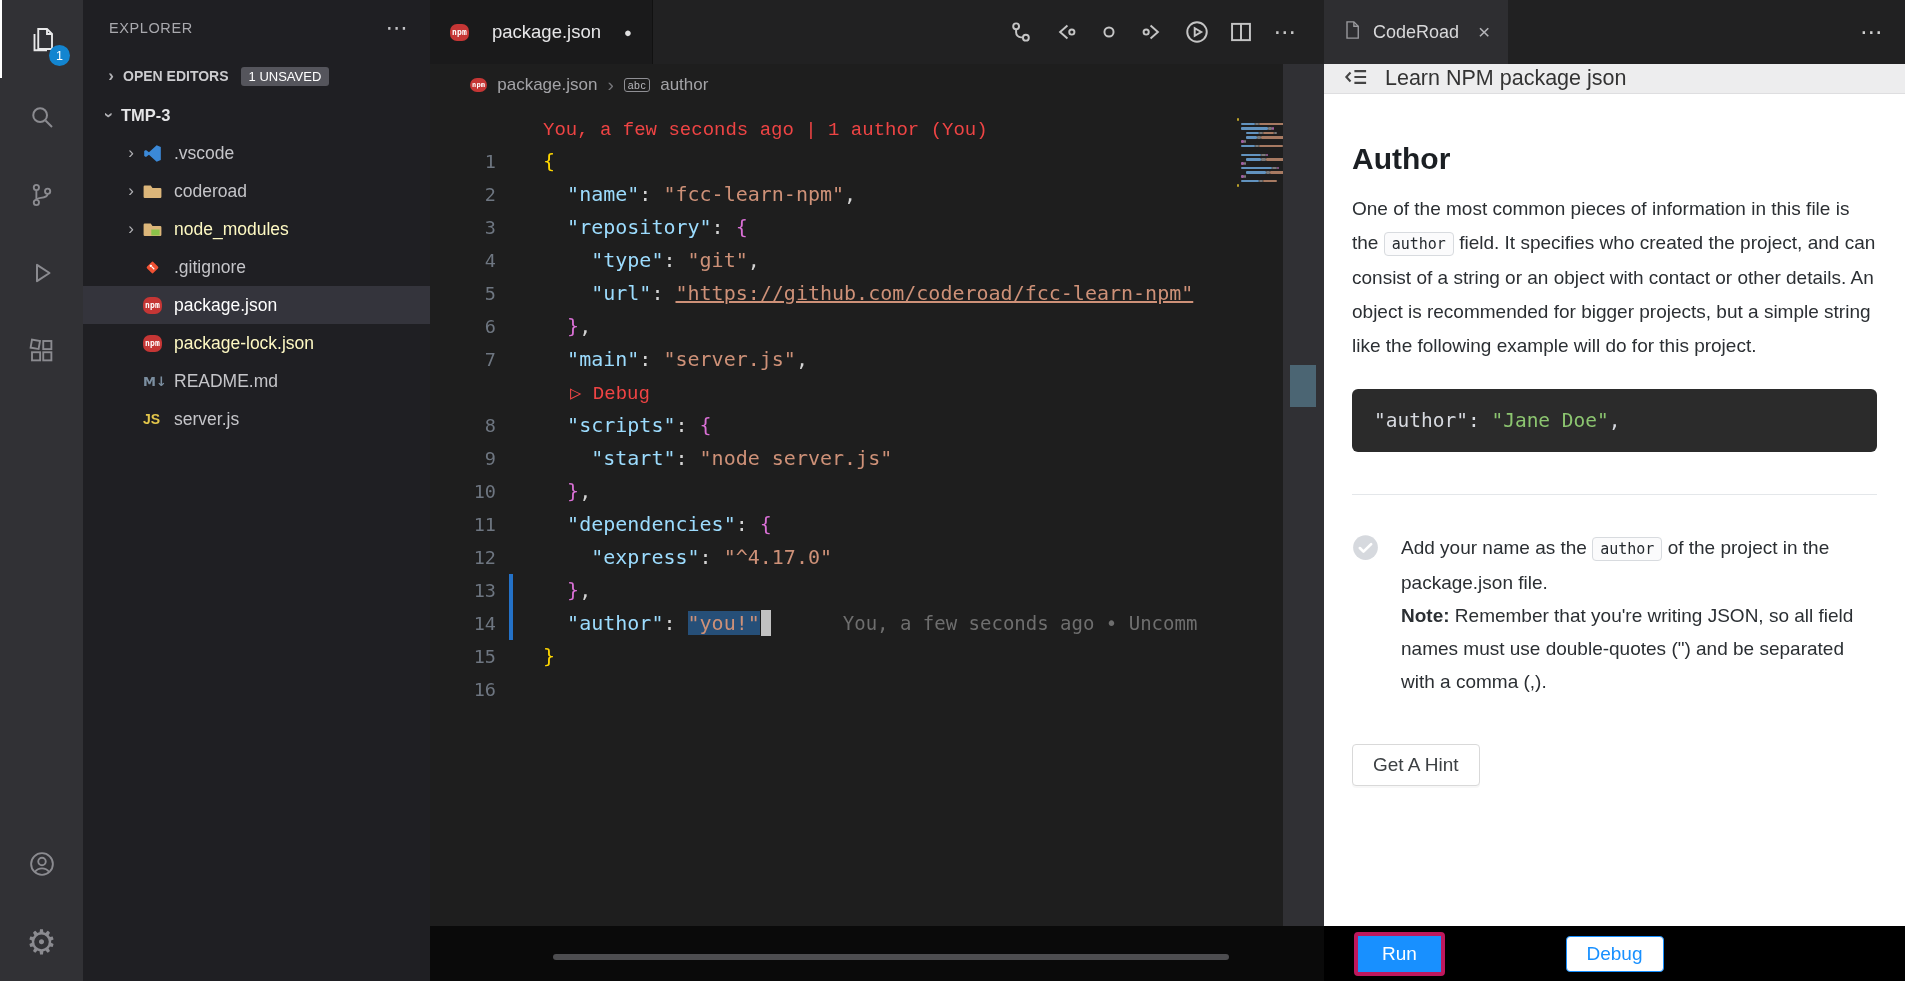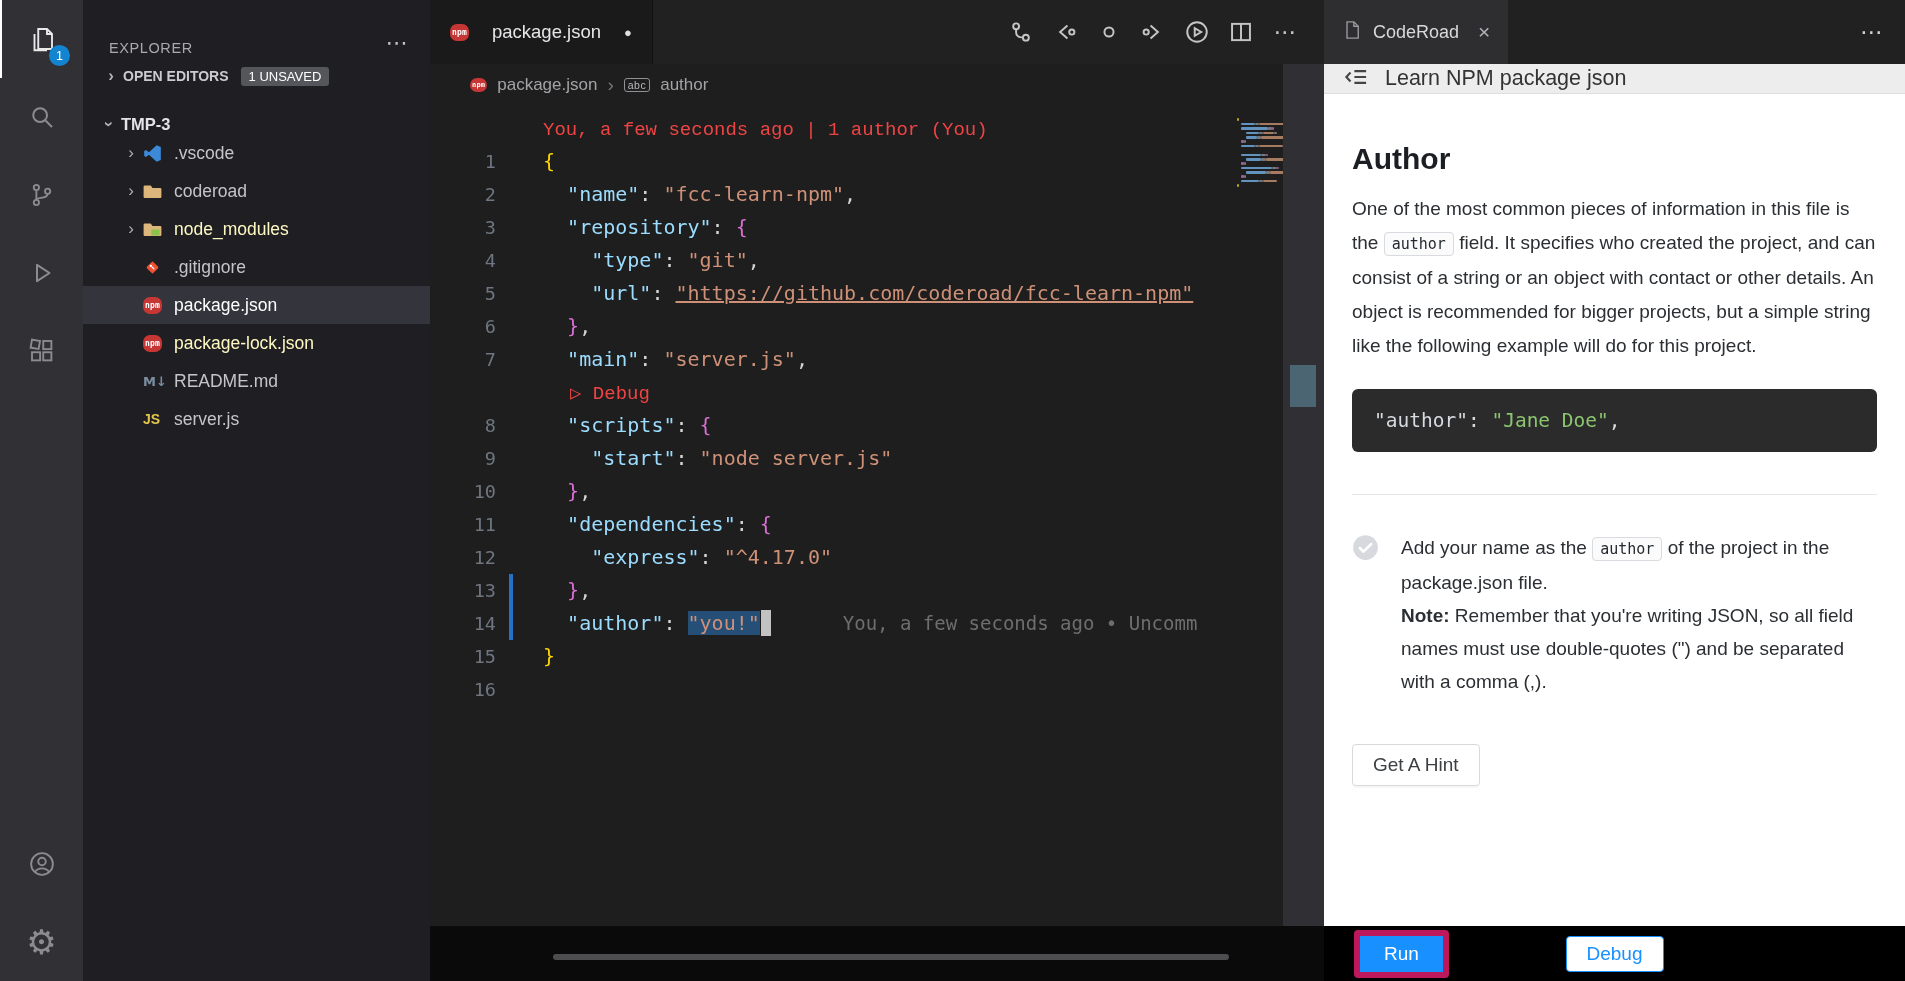--- a/index.html
+++ b/index.html
@@ -13,25 +13,25 @@
   .act-item{width:83px;height:78px;display:flex;align-items:center;justify-content:center;position:relative;color:#8b8b90;cursor:pointer}
   .act-item.active{color:#e9e9ea}
   .act-item.active::before{content:'';position:absolute;left:0;top:0;bottom:0;width:2px;background:#fff}
   .act-item svg{display:block}
   .act-badge{position:absolute;right:13px;bottom:12px;min-width:21px;height:21px;border-radius:11px;background:#1385d0;color:#fff;font-size:12.5px;display:flex;align-items:center;justify-content:center;padding:0 5px}
   .act-spacer{flex:1}
   .gear-glyph{font-size:34px;line-height:1}
 
   
   .sidebar{width:347px;flex:none;background:#1f1f23;color:#c5c5c9;position:relative;overflow:hidden}
-  .sb-title{height:56px;display:flex;align-items:flex-end;padding:0 22px 0 26px;font-size:14.5px;letter-spacing:.6px;color:#a9a9ae}
+  .sb-title{height:56px;display:flex;align-items:center;padding:0 22px 0 26px;font-size:14.5px;letter-spacing:.6px;color:#a9a9ae}
   .sb-title .more{margin-left:auto;font-size:22px;color:#c2c2c6;cursor:pointer}
   .sb-section{height:40px;display:flex;align-items:center;padding-left:16px;font-size:14px;font-weight:700;color:#cccccf;cursor:pointer}
   .unsaved{margin-left:12px;background:#55555c;color:#fff;font-size:13px;font-weight:400;padding:2px 8px;border-radius:3px}
-  .sb-root{height:38px;display:flex;align-items:flex-end;padding-left:14px;font-size:16.5px;font-weight:700;color:#e4e4e6;cursor:pointer}
+  .sb-root{height:38px;display:flex;align-items:center;padding-left:14px;font-size:16.5px;font-weight:700;color:#e4e4e6;cursor:pointer}
   .tree-row{height:38px;display:flex;align-items:center;padding-left:36px;cursor:pointer;color:#c5c5c9;font-size:17.5px}
   .tree-row.selected{background:#34343c;color:#fff}
   .tree-row.dim .flabel{color:#fef9c3}
   .chev{width:24px;color:#b0b0b4;font-size:17px;text-align:center;flex:none}
   .chev.down{transform:rotate(90deg)}
   .ficon{width:31px;display:flex;align-items:center;flex:none}
   .npmbox{background:#c53635;color:#fff;font:700 8px "DejaVu Sans Mono",monospace;padding:4px 2px;border-radius:7px;letter-spacing:.2px}
   .mdicon{color:#7b8ea0;font:700 13px "DejaVu Sans",sans-serif}
   .jsicon{color:#e3c64b;font:700 14px "Liberation Sans",sans-serif}
 
@@ -79,21 +79,21 @@
   .cr-p{font-size:19px;line-height:34px;color:#2b2f33}
   .chip{font-family:"DejaVu Sans Mono",monospace;font-size:15px;background:#fbfbfc;border:1px solid #d8dbdf;border-radius:4px;padding:2px 7px;color:#24292e;white-space:nowrap}
   .cr-code{margin-top:26px;background:#2b2b2b;border-radius:6px;padding:20px 22px;font-family:"DejaVu Sans Mono",monospace;font-size:19.5px}
   .cr-divider{border:none;border-top:1px solid #e4e7ea;margin:42px 0 36px}
   .cr-task{display:flex;gap:22px;margin-top:6px}
   .task-check{flex:none;margin-top:3px}
   .cr-task-text{font-size:19px;line-height:33px;color:#2b2f33}
   .note-label{font-weight:700}
   .hint-btn{margin-top:46px;display:inline-block;background:#fff;border:1px solid #d9d9d9;border-radius:4px;padding:9px 20px;font-size:19px;color:#3c4043;box-shadow:0 2px 0 rgba(0,0,0,.03)}
   .cr-footer{position:absolute;left:0;right:0;bottom:0;height:55px;background:#000;display:flex;align-items:center}
-  .run-btn{margin-left:30px;background:#1890ff;color:#fff;border:6px solid #be185d;border-radius:4px;font-size:19px;padding:7px 24px}
+  .run-btn{margin-left:30px;background:#1890ff;color:#fff;border:4px solid #be185d;border-radius:4px;font-size:19px;padding:7px 24px}
   .reset-btn{position:absolute;left:50%;transform:translateX(-50%);background:#fff;color:#1890ff;border:1px solid #1890ff;border-radius:4px;font-size:19px;padding:6px 20px}
 </style>
 </head>
 <body>
 
 <div class="app">
 
   <aside class="activitybar">
     <div class="act-item active">
       <svg width="30" height="30" viewBox="0 0 24 24" fill="none" stroke="currentColor" stroke-width="1.5">

